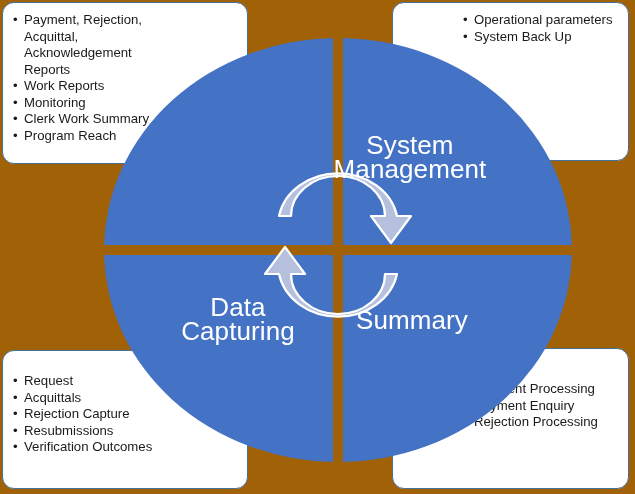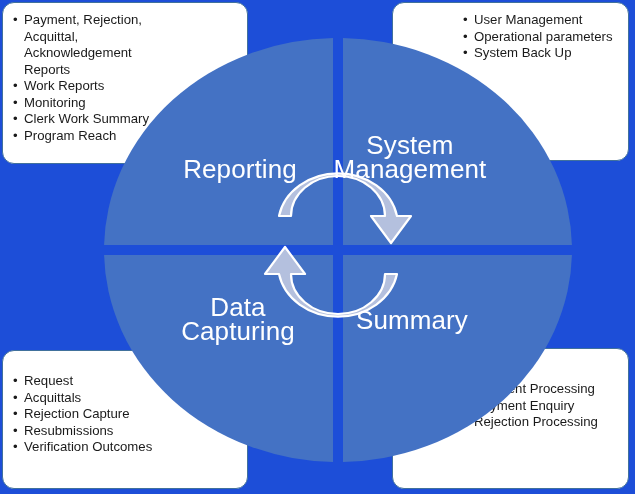--- a/index.html
+++ b/index.html
@@ -8,21 +8,21 @@
     padding: 0;
     background: #ffffff;
   }
   body {
     font-family: "Liberation Sans", sans-serif;
   }
   #canvas {
     position: relative;
     width: 635px;
     height: 494px;
-    background: #1d4ed8;
+    background: #a16207;
     overflow: hidden;
   }
 
   
   .callout {
     position: absolute;
     box-sizing: border-box;
     background: #ffffff;
     border: 1px solid #41719C;
     border-radius: 12px;
@@ -103,21 +103,20 @@
 Reports</li>
       <li>Work Reports</li>
       <li>Monitoring</li>
       <li>Clerk Work Summary</li>
       <li>Program Reach</li>
     </ul>
   </div>
 
   <div class="callout" id="box-system">
     <ul class="callout-list">
-      <li>User Management</li>
       <li>Operational parameters</li>
       <li>System Back Up</li>
     </ul>
   </div>
 
   <div class="callout" id="box-data">
     <ul class="callout-list">
       <li>Request</li>
       <li>Acquittals</li>
       <li>Rejection Capture</li>
@@ -172,20 +171,19 @@
                  L 161 236
                  L 181 209
                  L 201 236
                  L 187 236
                  A 47 40 0 0 0 281 236
                  Z"></path>
       </g>
     </svg>
   </div>
 
-  <div class="quad-label" id="label-reporting">Reporting</div>
   <div class="quad-label" id="label-system">System
 Management</div>
   <div class="quad-label" id="label-data">Data
 Capturing</div>
   <div class="quad-label" id="label-payments">Summary</div>
 
 </div>
 
 </body></html>

